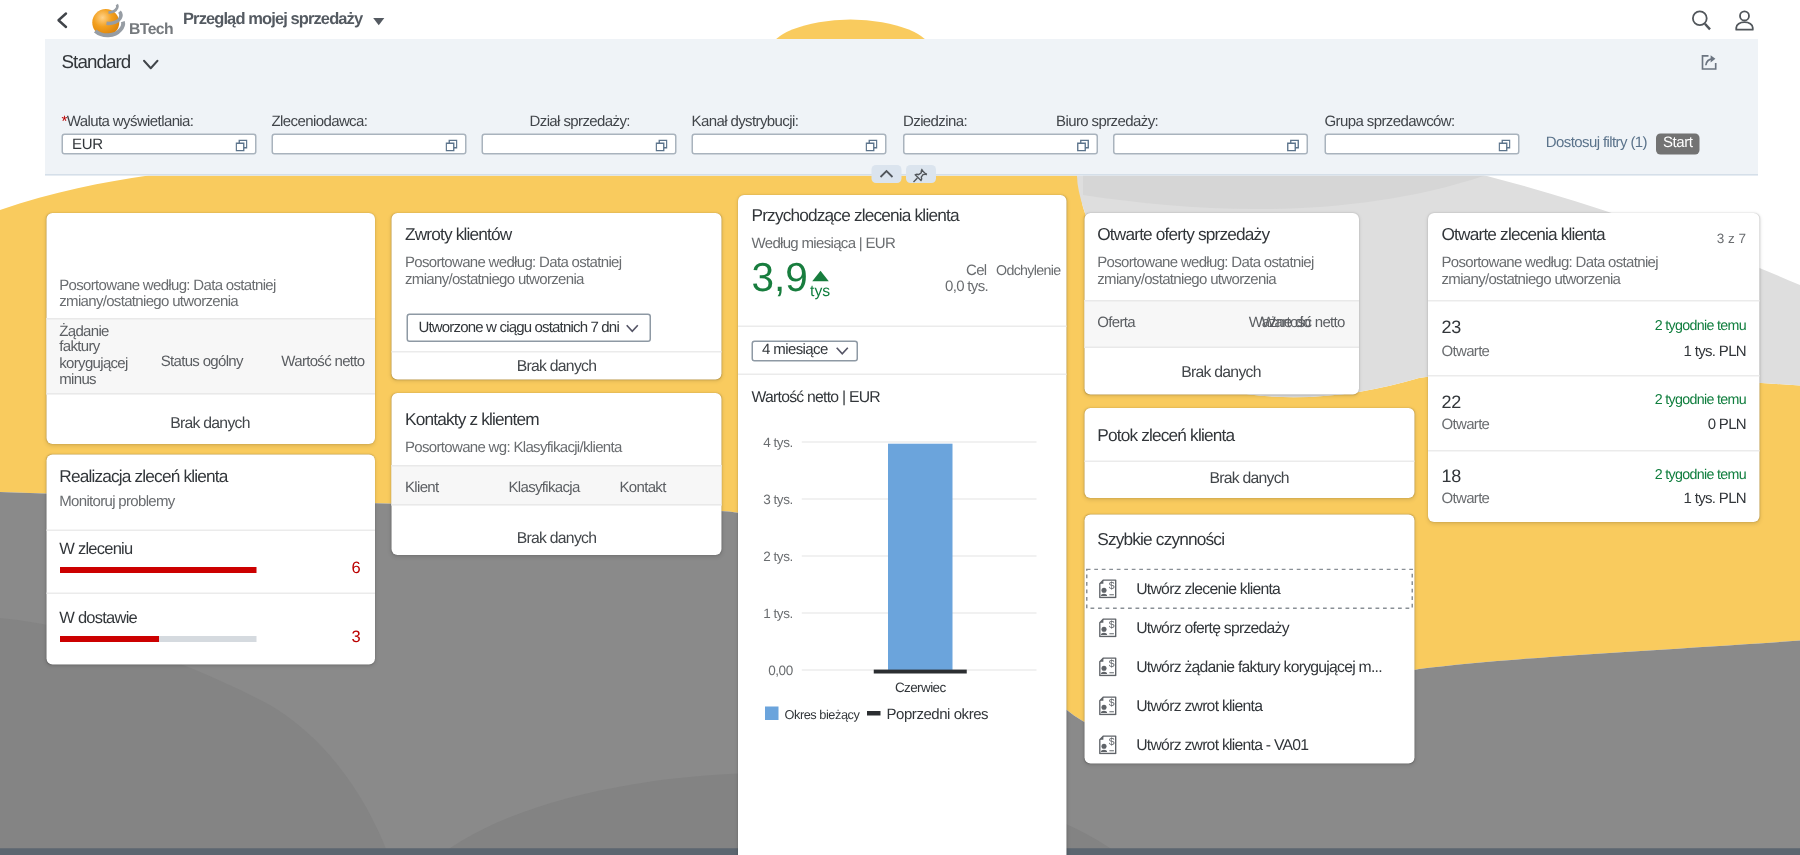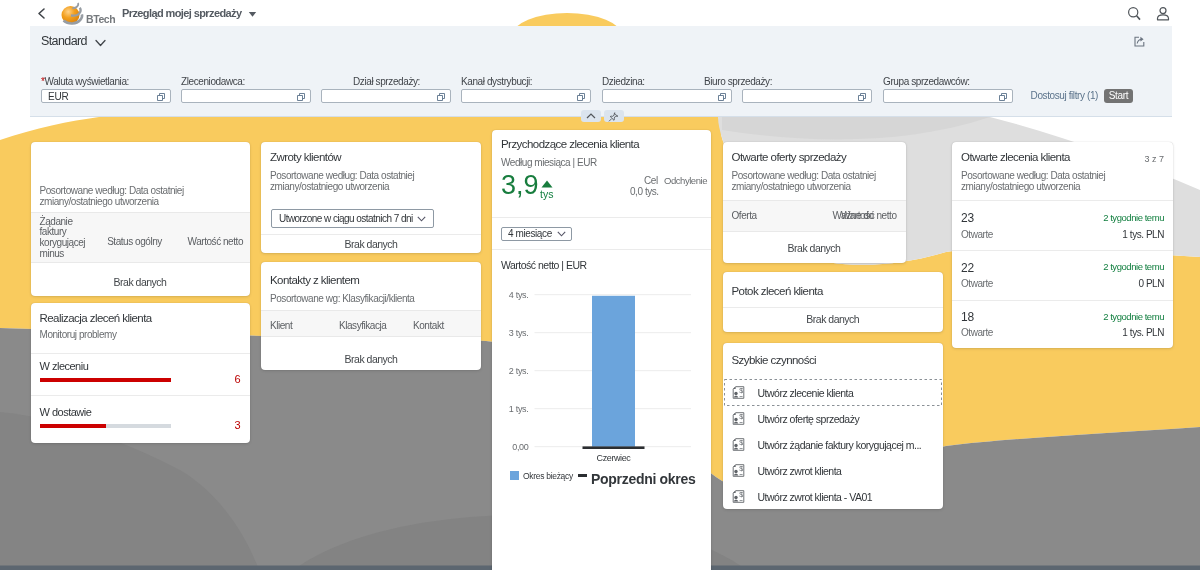--- a/index.html
+++ b/index.html
@@ -228,21 +228,21 @@
       <text x="36.5" y="131.7">1 tys.</text>
       <text x="36.5" y="169.7">0,00</text>
     </g>
     <rect x="100" y="15.8" width="43" height="150.9" fill="#6ba4dc"></rect>
     <rect x="90.5" y="166.4" width="62" height="2.6" fill="#2b2e31"></rect>
     <text x="121.5" y="181" font-family="Liberation Sans,sans-serif" font-size="9" letter-spacing="-0.4" fill="#32363a" text-anchor="middle">Czerwiec</text>
   </svg>
   <div style="position:absolute;left:18px;top:341px;width:9px;height:9px;background:#6ba4dc;"></div>
   <div style="position:absolute;left:31px;top:341px;font-size:8.5px;letter-spacing:-0.3px;color:#32363a;">Okres bieżący</div>
   <div style="position:absolute;left:86px;top:344px;width:9px;height:2.5px;background:#2b2e31;"></div>
-  <div style="position:absolute;left:99px;top:341px;font-size:14px;letter-spacing:-0.3px;color:#32363a;font-weight:bold;">Poprzedni okres</div>
+  <div style="position:absolute;left:99px;top:341px;font-size:10px;letter-spacing:-0.3px;color:#32363a;">Poprzedni okres</div>
 </div>
 
 <div class="card" style="left:722.5px;top:142px;width:183px;height:121px;">
   <div class="ctitle" style="position:absolute;left:9px;top:9px;">Otwarte oferty sprzedaży</div>
   <div class="csub" style="position:absolute;left:9px;top:29px;">Posortowane według: Data ostatniej<br>zmiany/ostatniego utworzenia</div>
   <div class="thead" style="top:58px;height:30px;"></div>
   <div class="thc" style="position:absolute;left:9px;top:68px;">Oferta</div>
   <div class="thc" style="position:absolute;left:110px;top:68px;">Ważne do</div>
   <div class="thc" style="position:absolute;right:9px;top:68px;">Wartość netto</div>
   <div class="brak" style="top:100px;">Brak danych</div>

